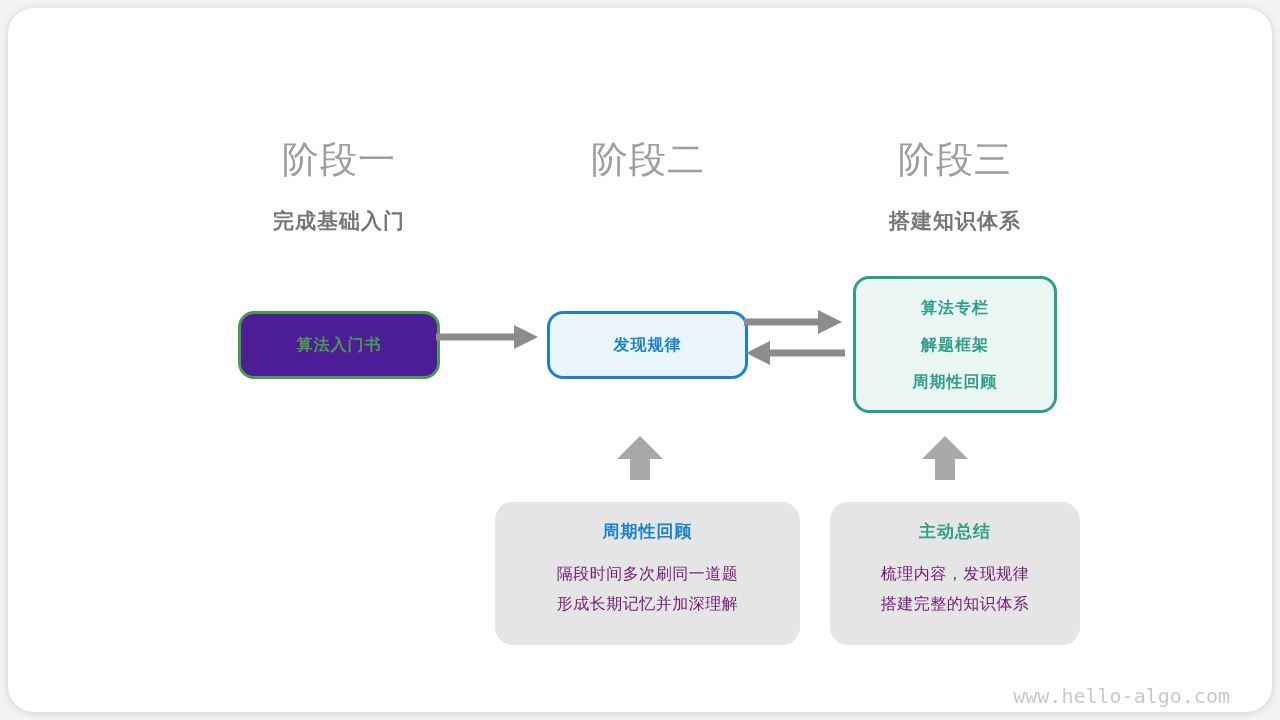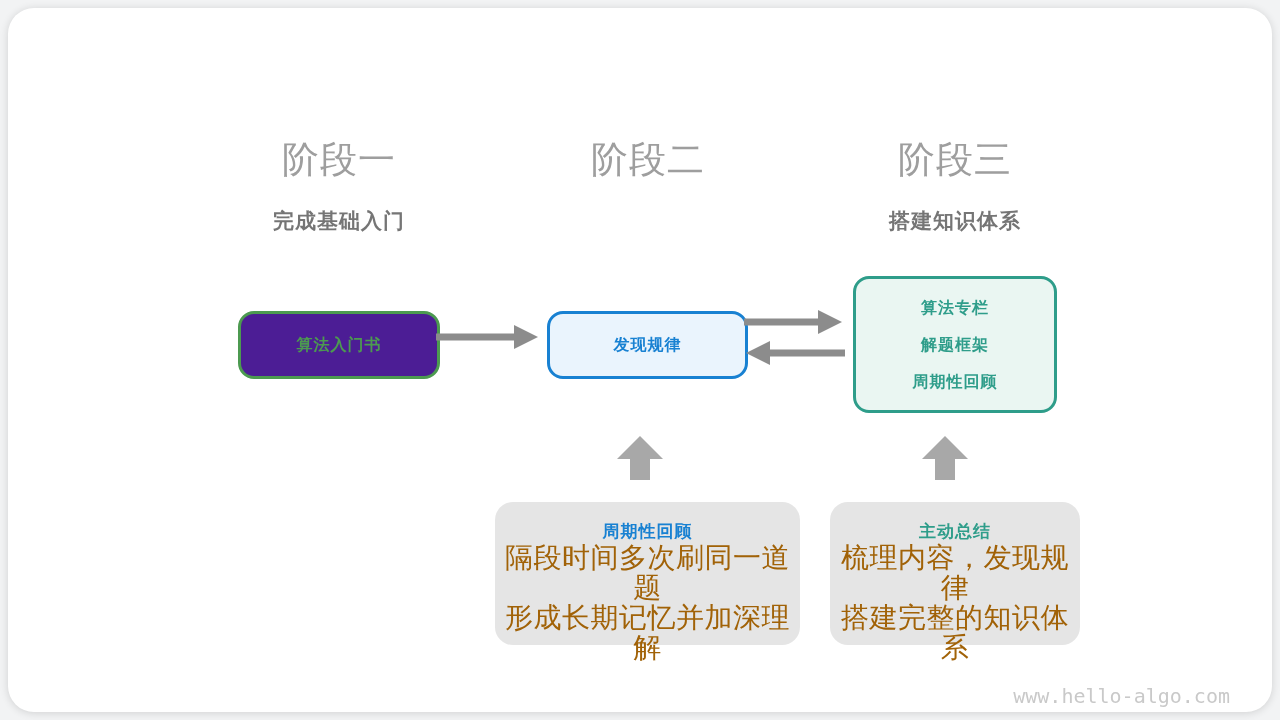--- a/index.html
+++ b/index.html
@@ -83,22 +83,23 @@
   .note-review { left: 487px; width: 305px; }
   .note-summarize { left: 822px; width: 250px; }
   .note-title {
     font-size: 17px;
     font-weight: bold;
     letter-spacing: 1px;
   }
   .note-title-review { color: #1881d2; }
   .note-title-summarize { color: #2e9d8a; }
   .note-body {
-    font-size: 28px;
-    color: #a16207;
+    margin-top: 16px;
+    font-size: 16px;
+    color: #701a75;
     line-height: 30px;
     letter-spacing: 0.5px;
   }
   .watermark {
     position: absolute;
     right: 42px;
     top: 676px;
     font-family: "DejaVu Sans Mono", "Liberation Mono", monospace;
     font-size: 20px;
     color: #c9c9c9;

